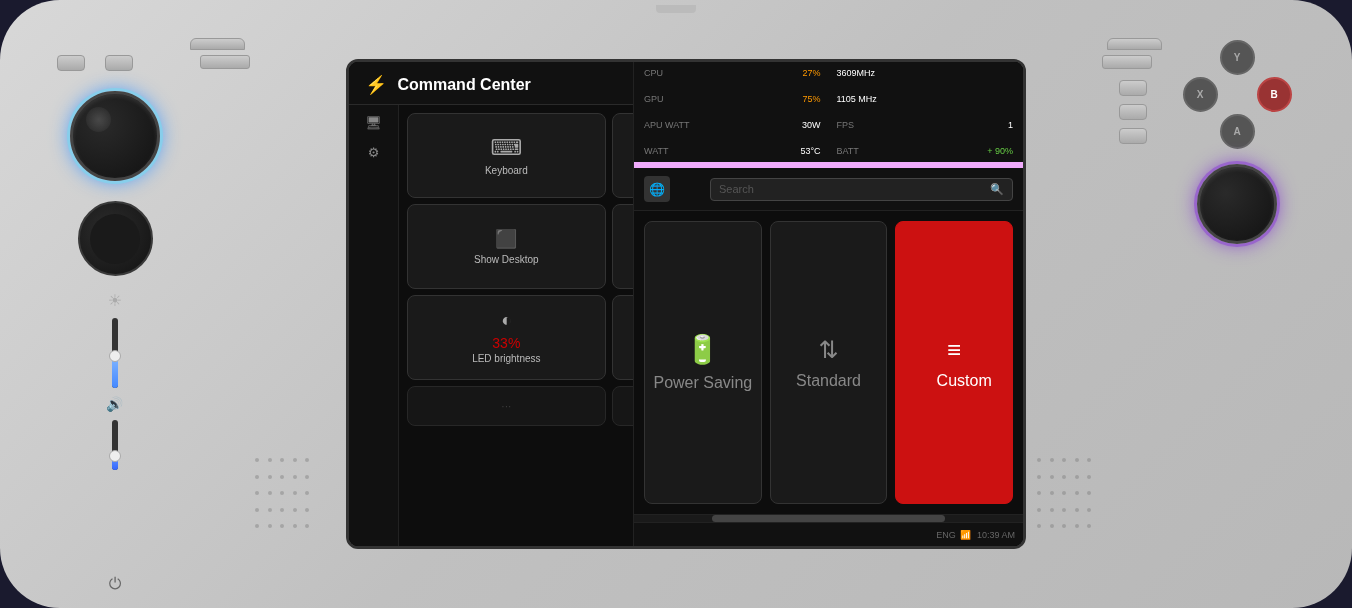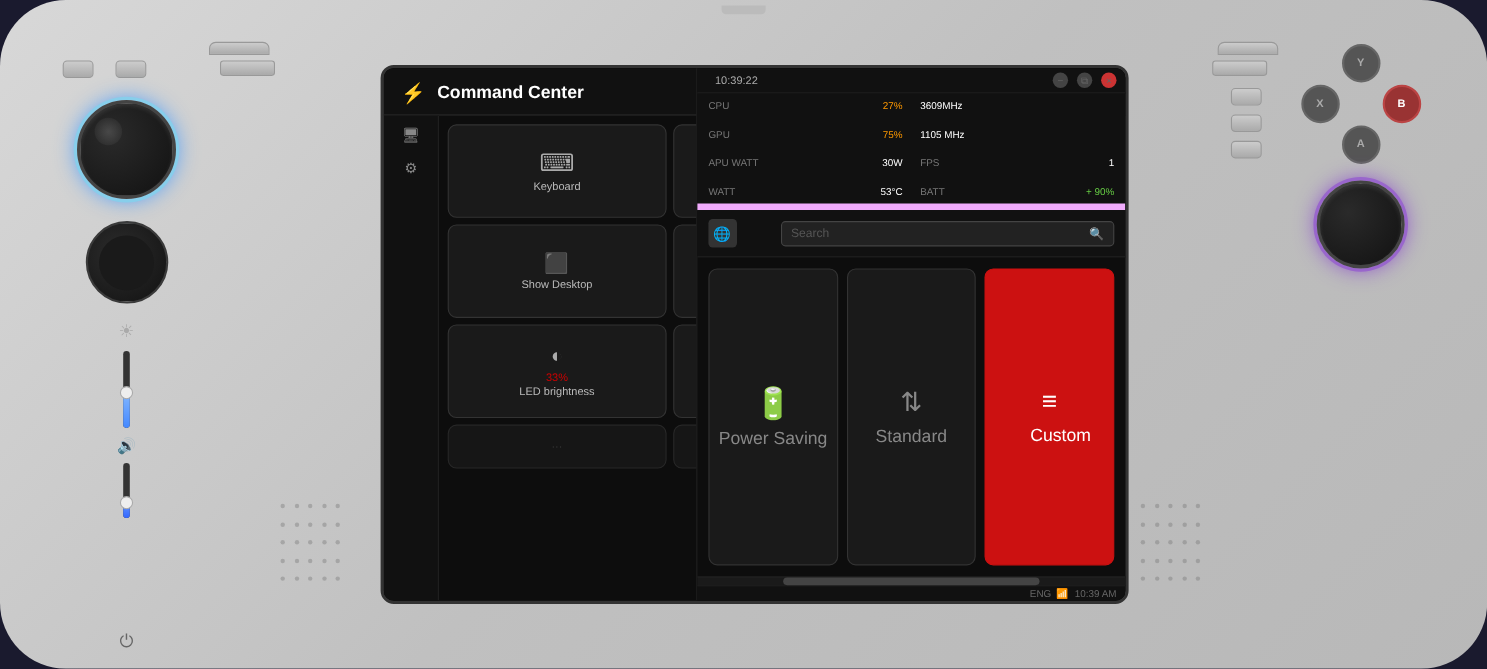--- a/index.html
+++ b/index.html
@@ -201,21 +201,21 @@
     }
 
     .grid-label {
       font-size: 10px;
       color: #bbb;
       text-align: center;
       line-height: 1.2;
     }
 
     .grid-status {
-      font-size: 10px;
+      font-size: 14px;
       color: #888;
       margin-bottom: 2px;
     }
 
     .grid-status.on { color: #ff6600; }
     .grid-status.red { color: #cc0000; }
     .grid-status.green { color: #00cc66; }
     .grid-status.yellow { color: #ffaa00; }
 
     
@@ -369,21 +369,21 @@
       color: #888;
       text-align: center;
     }
 
     .mode-btn.active-red .mode-label {
       color: #fff;
       margin-left: 20px;
     }
 
     .rp-taskbar {
-      height: 14px;
+      height: 24px;
       background: #111;
       border-top: 1px solid #222;
       display: flex;
       align-items: center;
       justify-content: flex-end;
       padding: 0 8px;
       gap: 5px;
       font-size: 9px;
       color: #666;
     }
@@ -752,26 +752,20 @@
               <div style="font-size:10px;color:#555;">···</div>
             </div>
           </div>
         </div>
 
       </div>
     </div>
 
     <div class="right-panel">
 
-      <div class="rp-titlebar">
-        <span class="rp-time">10:39:22</span>
-        <span class="rp-win-btn minimize">−</span>
-        <span class="rp-win-btn restore">⧉</span>
-        <span class="rp-win-btn close">×</span>
-      </div>
 
       <div class="rp-stats">
         <div class="stat-row">
           <span class="stat-label">CPU</span>
           <span class="stat-value orange">27%</span>
         </div>
         <div class="stat-row">
           <span class="stat-value">3609MHz</span>
         </div>
         <div class="stat-row">

